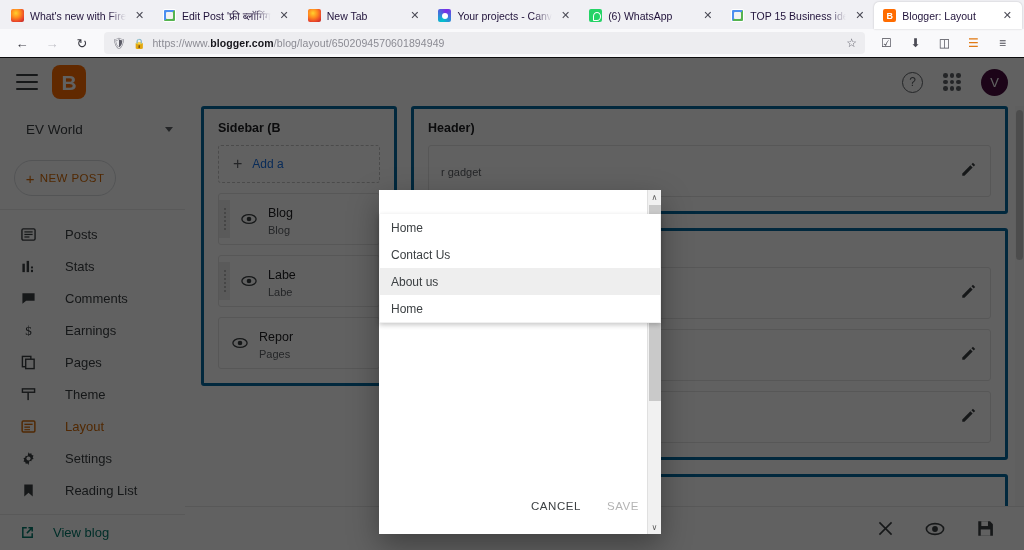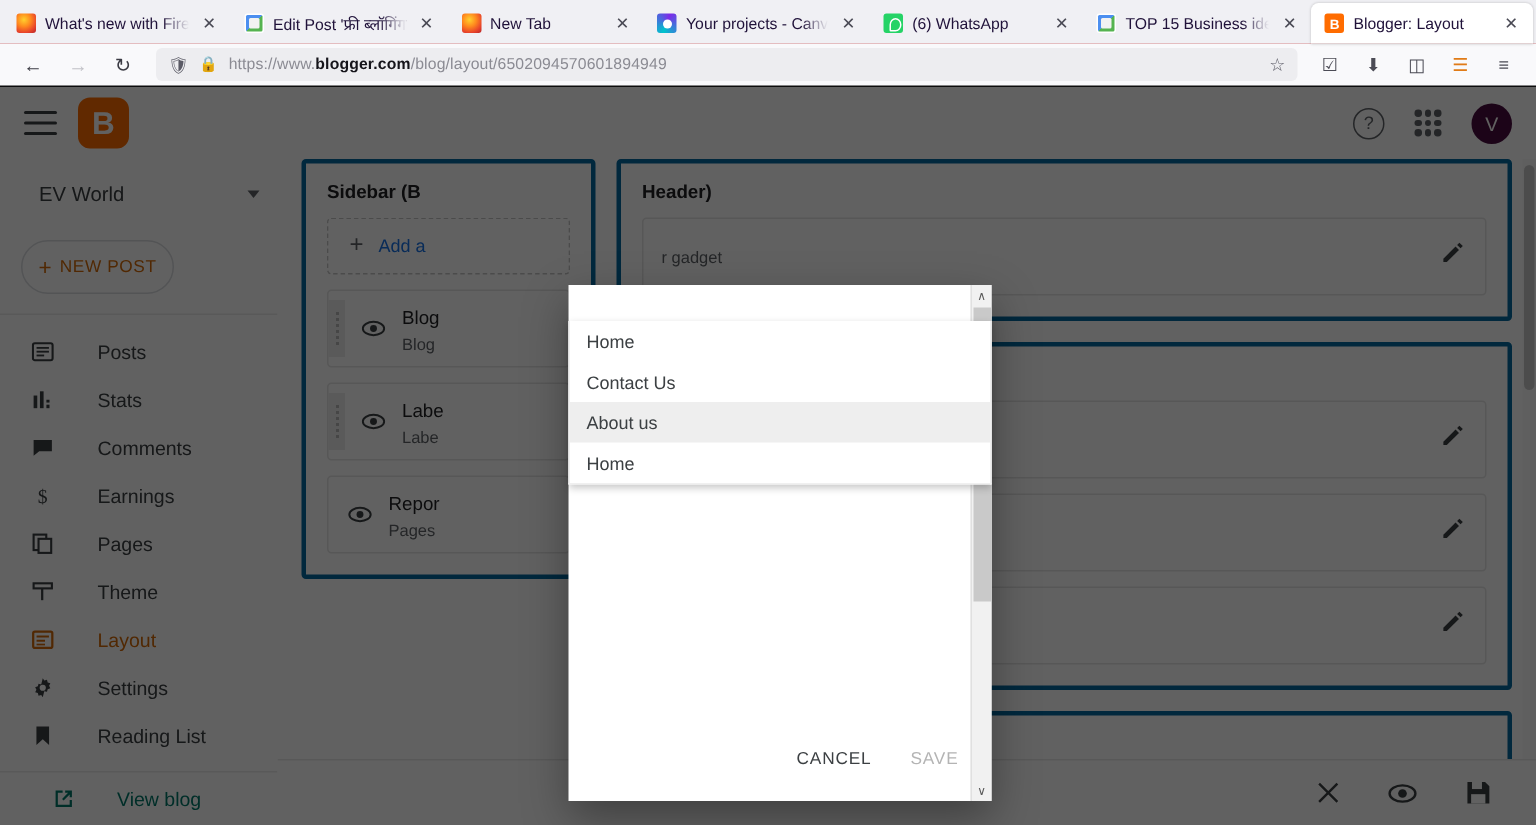--- a/index.html
+++ b/index.html
@@ -117,22 +117,22 @@
     gap:5px; color:#d46b08; font-size:11.5px; letter-spacing:.4px;
   }
   .newpost .plus { font-size:15px; line-height:1; }
   .navlist { margin-top:13px; border-top:1px solid #ebebeb; padding-top:8px; }
   .navitem { height:32px; display:flex; align-items:center; gap:28px;
     padding:0 0 0 20px; color:#3c4043; font-size:13px; }
   .navitem.active { color:#d46b08; }
   .navitem .ni-ico { width:17px; height:17px; flex:0 0 17px; display:flex;
     align-items:center; justify-content:center; }
   .navdiv { border-top:1px solid #ebebeb; margin:8px 0 0; }
-  .viewblog { height:34px; display:flex; align-items:center; gap:28px;
-    padding-left:35px; color:#00796b; font-size:13px; }
+  .viewblog { height:34px; display:flex; align-items:center; gap:18px;
+    padding-left:20px; color:#00796b; font-size:13px; }
   .footlinks { padding:6px 0 0 14px; font-size:9.5px; color:#8d8d8d; line-height:1.9; }
 
   
   .ni-ico svg { display:block; }
 
   
   .main { flex:1; background:#fff; position:relative; overflow:hidden; }
   .intro { text-align:center; font-size:12px; color:#3c4043; padding:16px 0 14px; }
   .intro a { color:#1a73e8; text-decoration:none; }
   .layout-cols { display:flex; gap:14px; padding:0 16px; }

